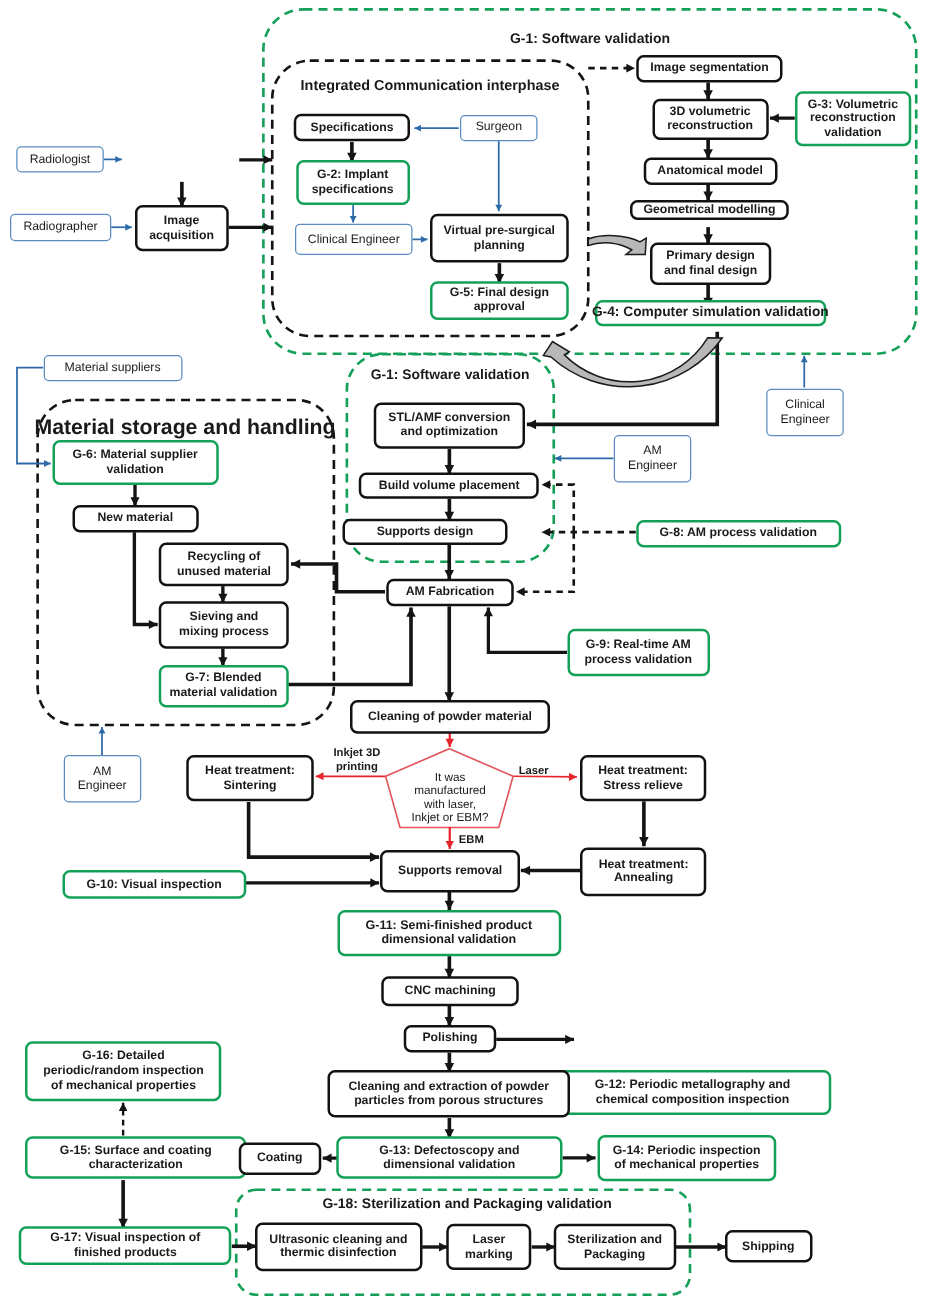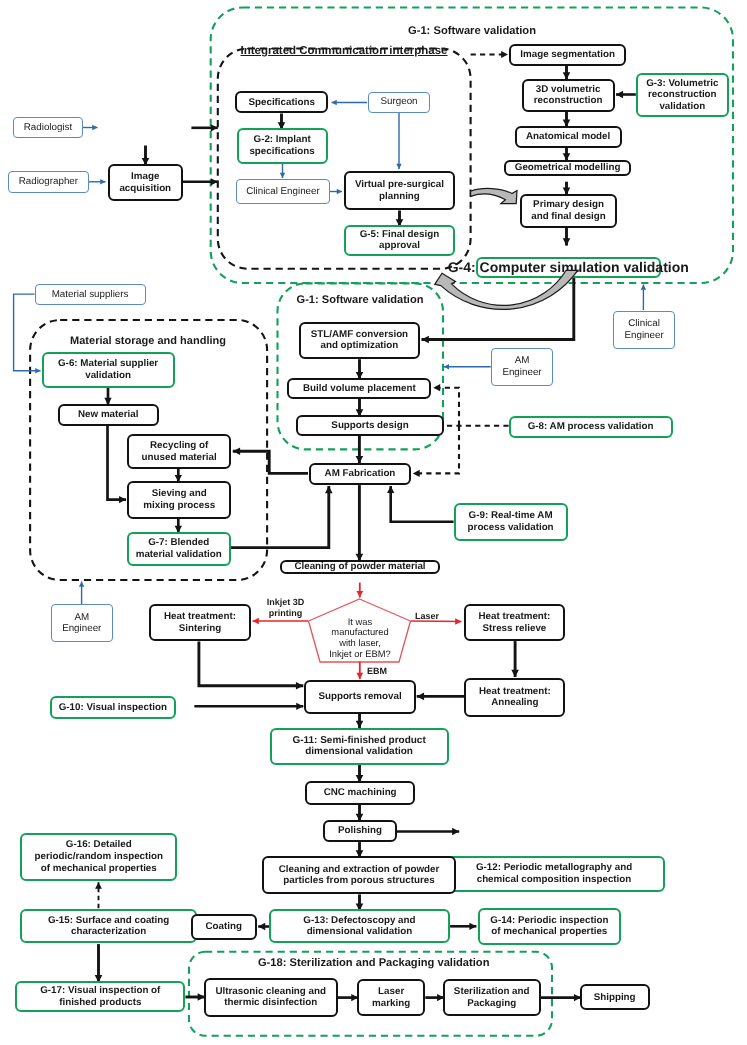--- a/index.html
+++ b/index.html
@@ -104,21 +104,21 @@
       <div>
         <span>Geometrical modelling</span>
       </div>
     </div>
     <div class="node k-proc" style="left: 520px; top: 194px; width: 97px; height: 34px;">
       <div>
         <span>Primary design</span>
         <span>and final design</span>
       </div>
     </div>
-    <div class="node k-val" style="left: 475.9px; top: 257px; width: 184.7px; height: 20.6px; font-size: 14px;">
+    <div class="node k-val" style="left: 475.9px; top: 240px; width: 184.7px; height: 20.6px; font-size: 11px;">
       <div>
         <span>G-4: Computer simulation validation</span>
       </div>
     </div>
     <div class="node k-actor" style="left: 613.3px; top: 310.5px; width: 61.6px; height: 38.2px;">
       <div>
         <span>Clinical</span>
         <span>Engineer</span>
       </div>
     </div>
@@ -160,21 +160,21 @@
       <div>
         <span>STL/AMF conversion</span>
         <span>and optimization</span>
       </div>
     </div>
     <div class="node k-proc" style="left: 287.4px; top: 378px; width: 144px; height: 21px;">
       <div>
         <span>Build volume placement</span>
       </div>
     </div>
-    <div class="node k-proc" style="left: 296px; top: 415.4px; width: 148px; height: 20.5px;">
+    <div class="node k-proc" style="left: 274px; top: 415.4px; width: 132px; height: 20.5px;">
       <div>
         <span>Supports design</span>
       </div>
     </div>
     <div class="node k-actor" style="left: 490.8px; top: 347.5px; width: 62.4px; height: 38.3px;">
       <div>
         <span>AM</span>
         <span>Engineer</span>
       </div>
     </div>
@@ -187,21 +187,21 @@
       <div>
         <span>AM Fabrication</span>
       </div>
     </div>
     <div class="node k-val" style="left: 453.6px; top: 502.8px; width: 114px; height: 38px;">
       <div>
         <span>G-9: Real-time AM</span>
         <span>process validation</span>
       </div>
     </div>
-    <div class="node k-proc" style="left: 280px; top: 559.8px; width: 160px; height: 14px;">
+    <div class="node k-proc" style="left: 280px; top: 559.8px; width: 160px; height: 27px;">
       <div>
         <span>Cleaning of powder material</span>
       </div>
     </div>
     <div class="node k-actor" style="left: 50.6px; top: 604.3px; width: 62.3px; height: 37.7px;">
       <div>
         <span>AM</span>
         <span>Engineer</span>
       </div>
     </div>
@@ -216,21 +216,21 @@
         <span>Heat treatment:</span>
         <span>Stress relieve</span>
       </div>
     </div>
     <div class="node k-proc" style="left: 464.3px; top: 678px; width: 101.2px; height: 38.8px;">
       <div>
         <span>Heat treatment:</span>
         <span>Annealing</span>
       </div>
     </div>
-    <div class="node k-val" style="left: 49.8px; top: 695.7px; width: 126px; height: 23.7px;">
+    <div class="node k-val" style="left: 49.8px; top: 695.7px; width: 147px; height: 23.7px;">
       <div>
         <span>G-10: Visual inspection</span>
       </div>
     </div>
     <div class="node k-proc" style="left: 304.4px; top: 680px; width: 111.3px; height: 33.6px;">
       <div>
         <span>Supports removal</span>
       </div>
     </div>
     <div class="node k-val" style="left: 269.6px; top: 728.1px; width: 179px; height: 36.8px; font-size: 10px;">
@@ -321,23 +321,23 @@
       </div>
     </div>
     <svg class="layer" id="groups" viewBox="0 0 747 1045" width="747" height="1045" style="z-index: 1;">
       <rect x="210.7" y="7.5" width="522.3" height="275.5" rx="32" ry="32" fill="none" stroke="#15a05a" stroke-width="2.1" stroke-dasharray="7.2,4.9"></rect>
       <rect x="217.8" y="48.5" width="252.8" height="220.3" rx="30" ry="30" fill="none" stroke="#141414" stroke-width="2.1" stroke-dasharray="7.2,4.9"></rect>
       <rect x="277.5" y="283.4" width="165.5" height="166" rx="28" ry="28" fill="none" stroke="#15a05a" stroke-width="2.1" stroke-dasharray="7.2,4.9"></rect>
       <rect x="30.1" y="320" width="237" height="260" rx="30" ry="30" fill="none" stroke="#141414" stroke-width="2.1" stroke-dasharray="7.2,4.9"></rect>
       <rect x="189" y="951.8" width="363" height="84" rx="16" ry="16" fill="none" stroke="#15a05a" stroke-width="2.1" stroke-dasharray="7.2,4.9"></rect>
     </svg>
     <div class="grp-title" style="left: 472px; top: 25.5px; font-size: 11.2px; transform: translateX(-50%); white-space: nowrap;">G-1: Software validation</div>
-    <div class="grp-title" style="left: 344px; top: 46px; font-size: 11.5px; transform: translateX(-50%); white-space: nowrap; text-decoration: underline;">Integrated Communication interphase</div>
+    <div class="grp-title" style="left: 344px; top: 64px; font-size: 11.5px; transform: translateX(-50%); white-space: nowrap;">Integrated Communication interphase</div>
     <div class="grp-title" style="left: 360px; top: 295px; font-size: 11.1px; transform: translateX(-50%); white-space: nowrap;">G-1: Software validation</div>
-    <div class="grp-title" style="left: 148px; top: 335.5px; font-size: 11px; transform: translateX(-50%); white-space: nowrap;">Material storage and handling</div>
+    <div class="grp-title" style="left: 148px; top: 335.5px; font-size: 17px; transform: translateX(-50%); white-space: nowrap;">Material storage and handling</div>
     <div class="grp-title" style="left: 373.7px; top: 957.5px; font-size: 11.15px; transform: translateX(-50%); white-space: nowrap;">G-18: Sterilization and Packaging validation</div>
     <svg class="layer" id="edges" viewBox="0 0 747 1045" width="747" height="1045" style="z-index: 3;">
       <path d="M83,127.5 L97.5,127.5" stroke="#2f6aa8" stroke-width="1.4" fill="none" stroke-linecap="butt" stroke-linejoin="miter"></path>
       <polygon points="97.5,127.5 92.25,124.77 92.25,130.23" fill="#2f6aa8"></polygon>
       <path d="M89,181.8 L105.5,181.8" stroke="#2f6aa8" stroke-width="1.4" fill="none" stroke-linecap="butt" stroke-linejoin="miter"></path>
       <polygon points="105.5,181.8 100.25,179.07000000000002 100.25,184.53" fill="#2f6aa8"></polygon>
       <path d="M367,102.5 L331.5,102.5" stroke="#2f6aa8" stroke-width="1.4" fill="none" stroke-linecap="butt" stroke-linejoin="miter"></path>
       <polygon points="331.5,102.5 336.75,99.77 336.75,105.23" fill="#2f6aa8"></polygon>
       <path d="M399,113 L399,169" stroke="#2f6aa8" stroke-width="1.4" fill="none" stroke-linecap="butt" stroke-linejoin="miter"></path>
       <polygon points="399,169 396.27,163.75 401.73,163.75" fill="#2f6aa8"></polygon>

